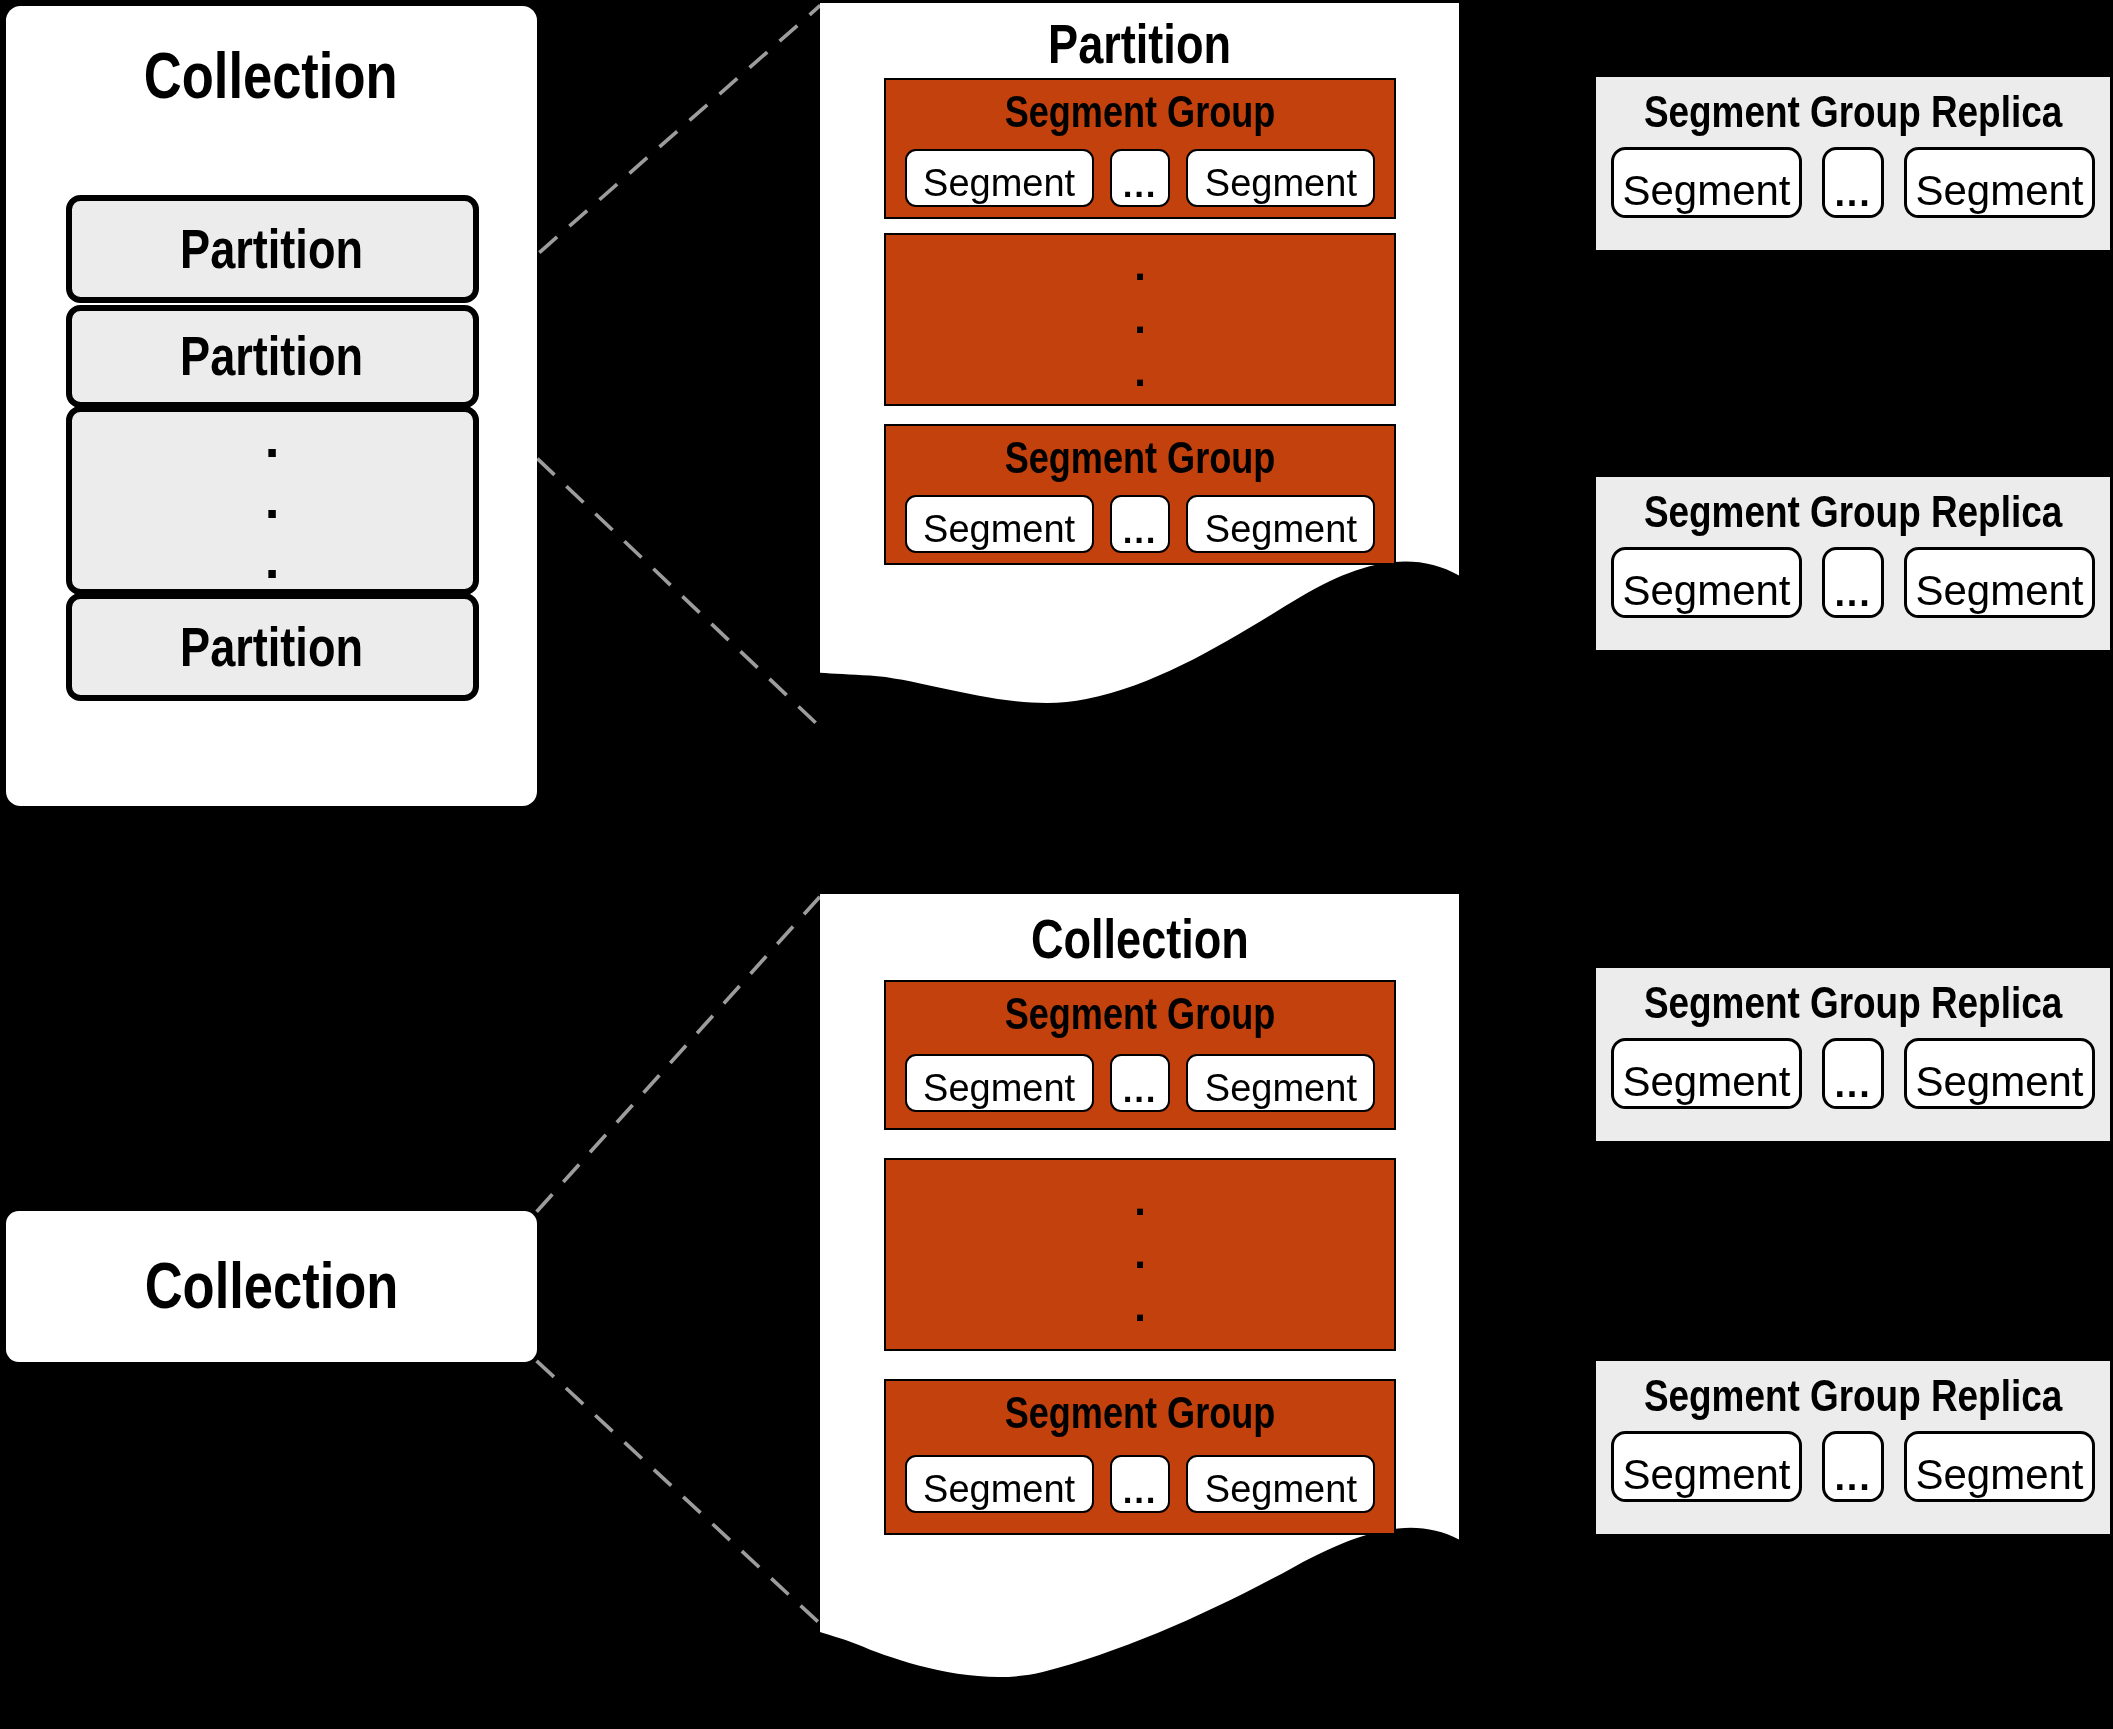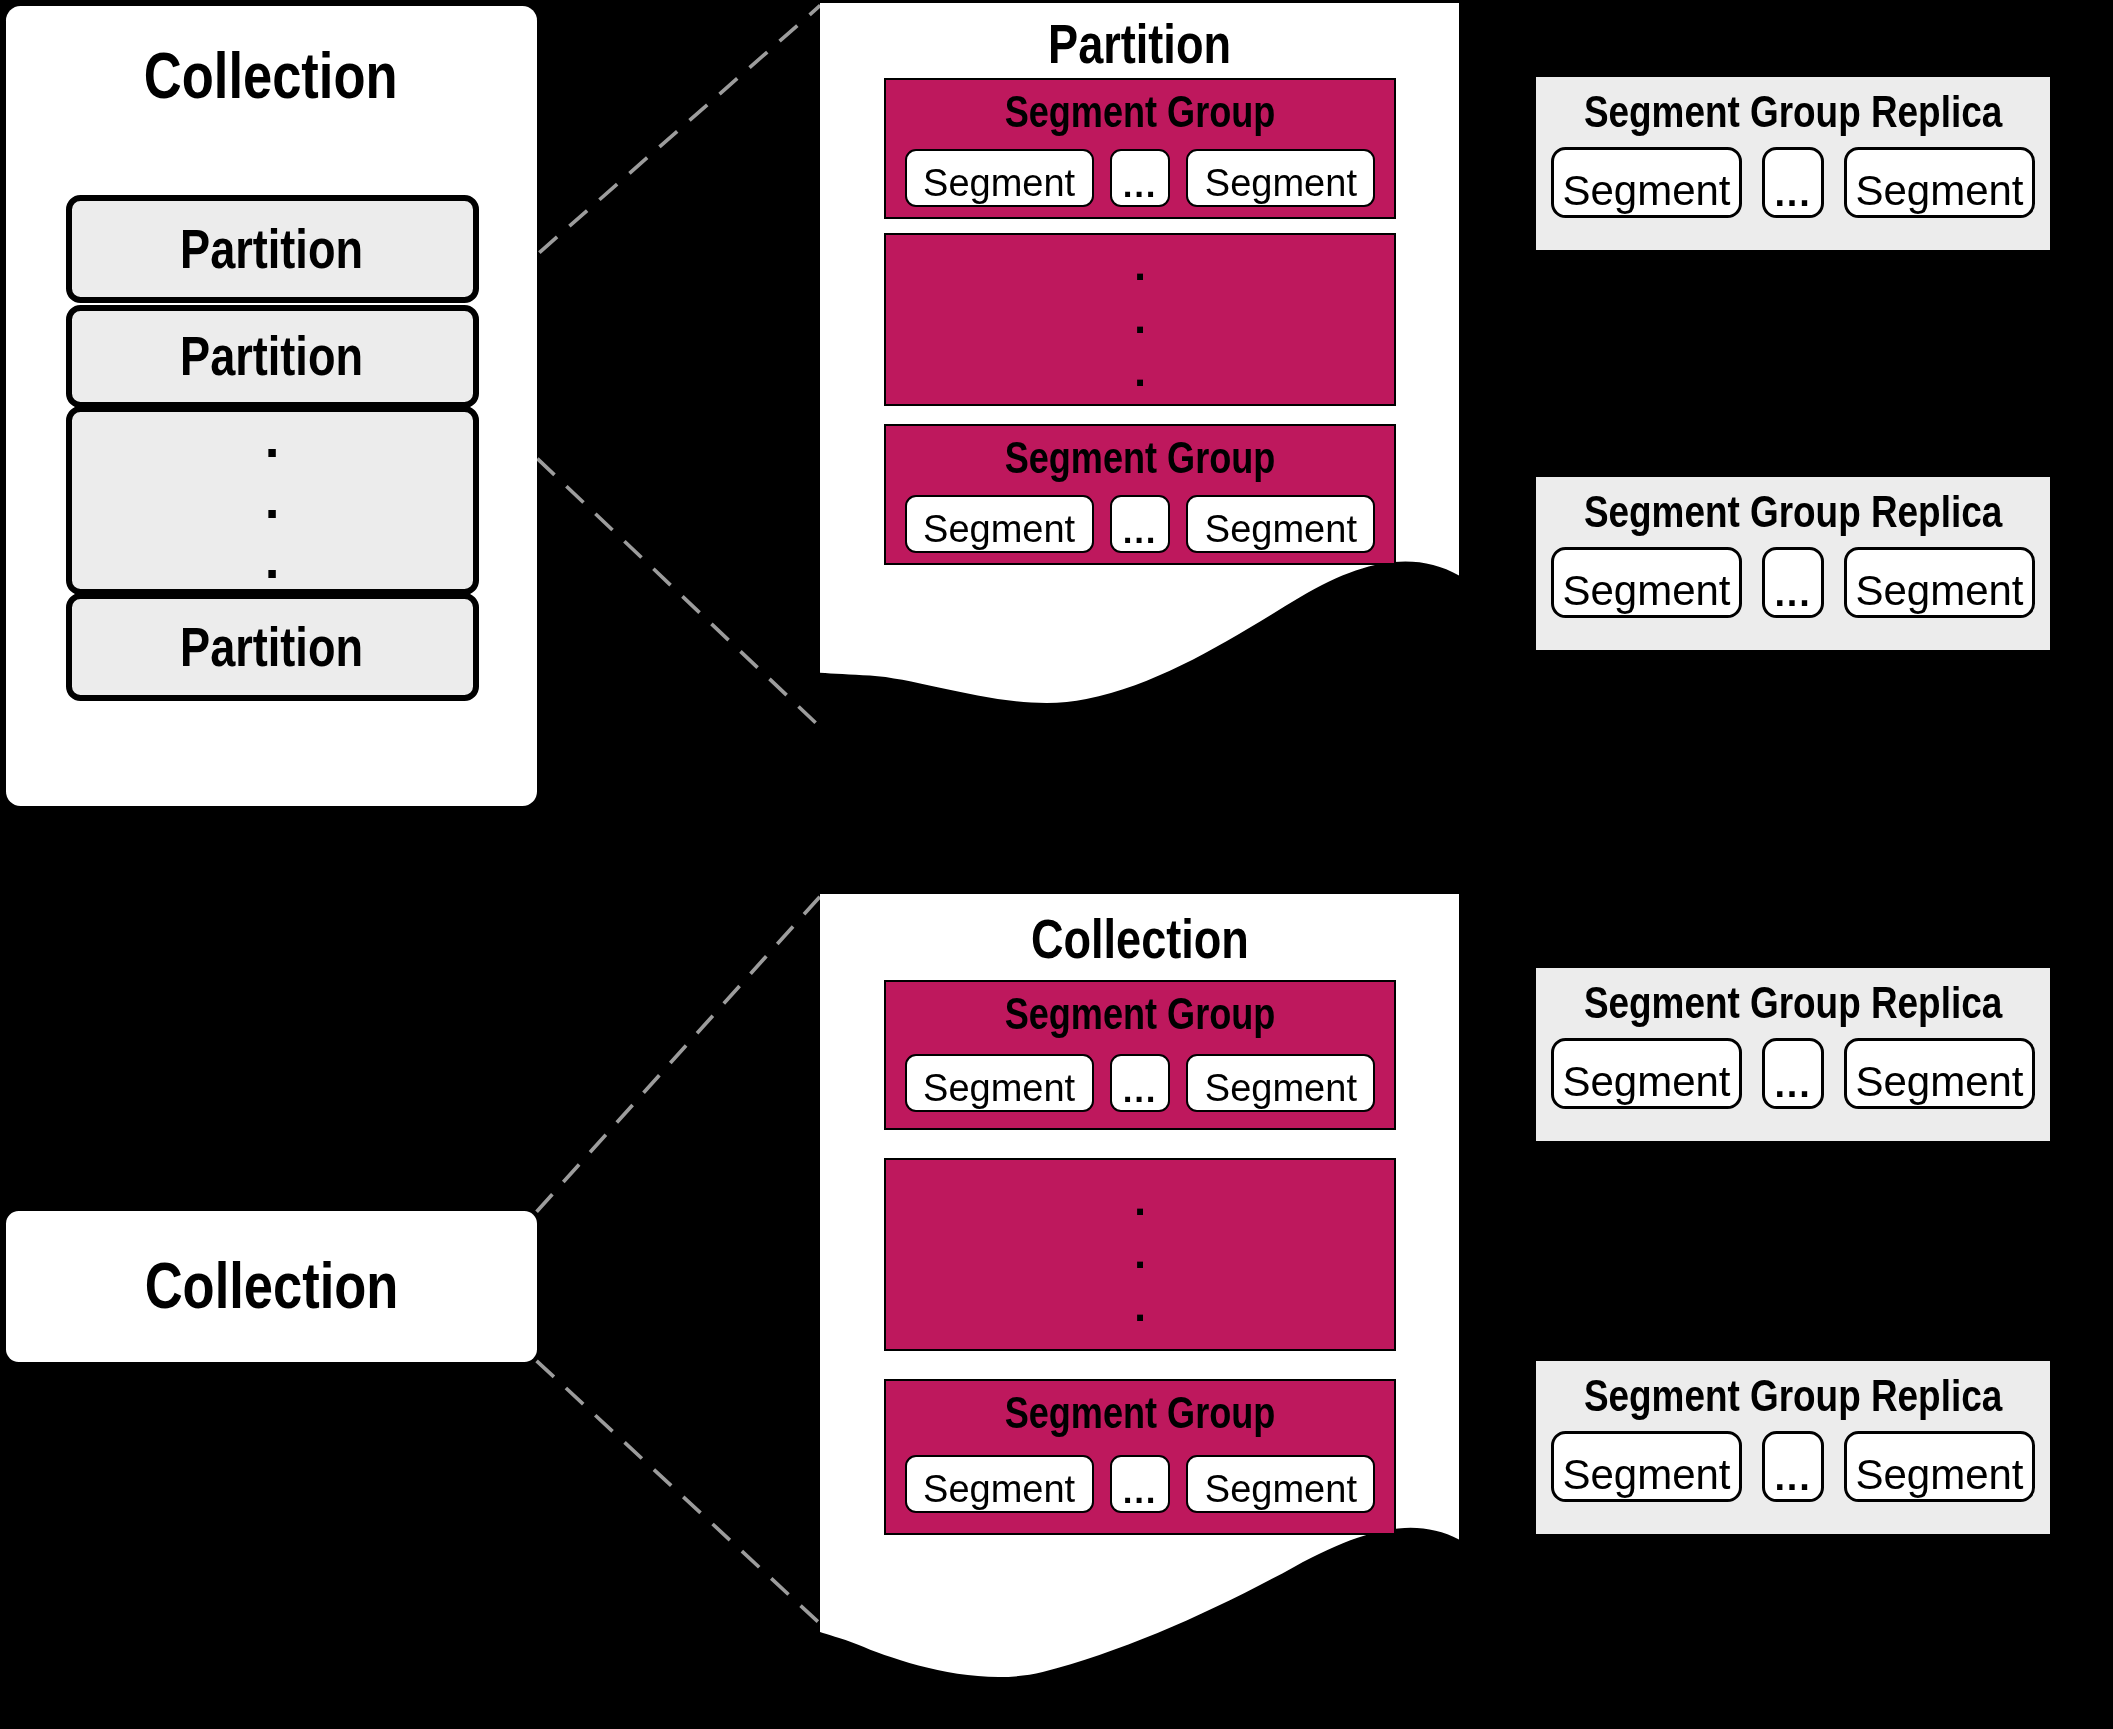--- a/index.html
+++ b/index.html
@@ -32,35 +32,35 @@
   .vdots.small span{font-size:42px;line-height:12.7px;height:12.7px;}
   .gap48{gap:44px;} .gap44{gap:40px;}
 
   
   .doc{position:absolute;}
   .doc svg{position:absolute;left:0;top:0;}
   .doc-title{position:absolute;left:0;width:100%;text-align:center;font-size:55px;line-height:1.1;}
 
   
   .sg{
-    position:absolute;background:#be185d;border:2.7px solid #000;
+    position:absolute;background:#c2410c;border:2.7px solid #000;
     box-sizing:border-box;display:flex;flex-direction:column;align-items:center;
   }
   .sg-title{font-size:44px;line-height:1.15;margin-top:7.3px;}
   .segrow{display:flex;align-items:center;justify-content:center;gap:16.4px;margin-top:11px;}
   .seg{
     background:#fff;border:2.7px solid #000;border-radius:11px;box-sizing:border-box;
     display:flex;align-items:flex-end;justify-content:center;
     width:189px;height:58px;font-size:38px;
   }
   .seg.dots{width:60px;font-weight:700;font-size:35px;letter-spacing:1.8px;}
 
   
   .replica{
-    position:absolute;left:1536px;width:514px;height:173px;background:#ececec;
+    position:absolute;left:1596px;width:514px;height:173px;background:#ececec;
     display:flex;flex-direction:column;align-items:center;box-sizing:border-box;
   }
   .replica .sg-title{font-size:45px;margin-top:9px;}
   .replica .segrow{gap:20px;margin-top:9px;}
   .replica .seg{width:191px;height:71px;font-size:42px;border-width:3.6px;border-radius:14.5px;}
   .replica .seg.dots{width:62px;font-size:38px;}
 
   
   .label-box{background:#fff;border-radius:12.7px;}
 </style>

